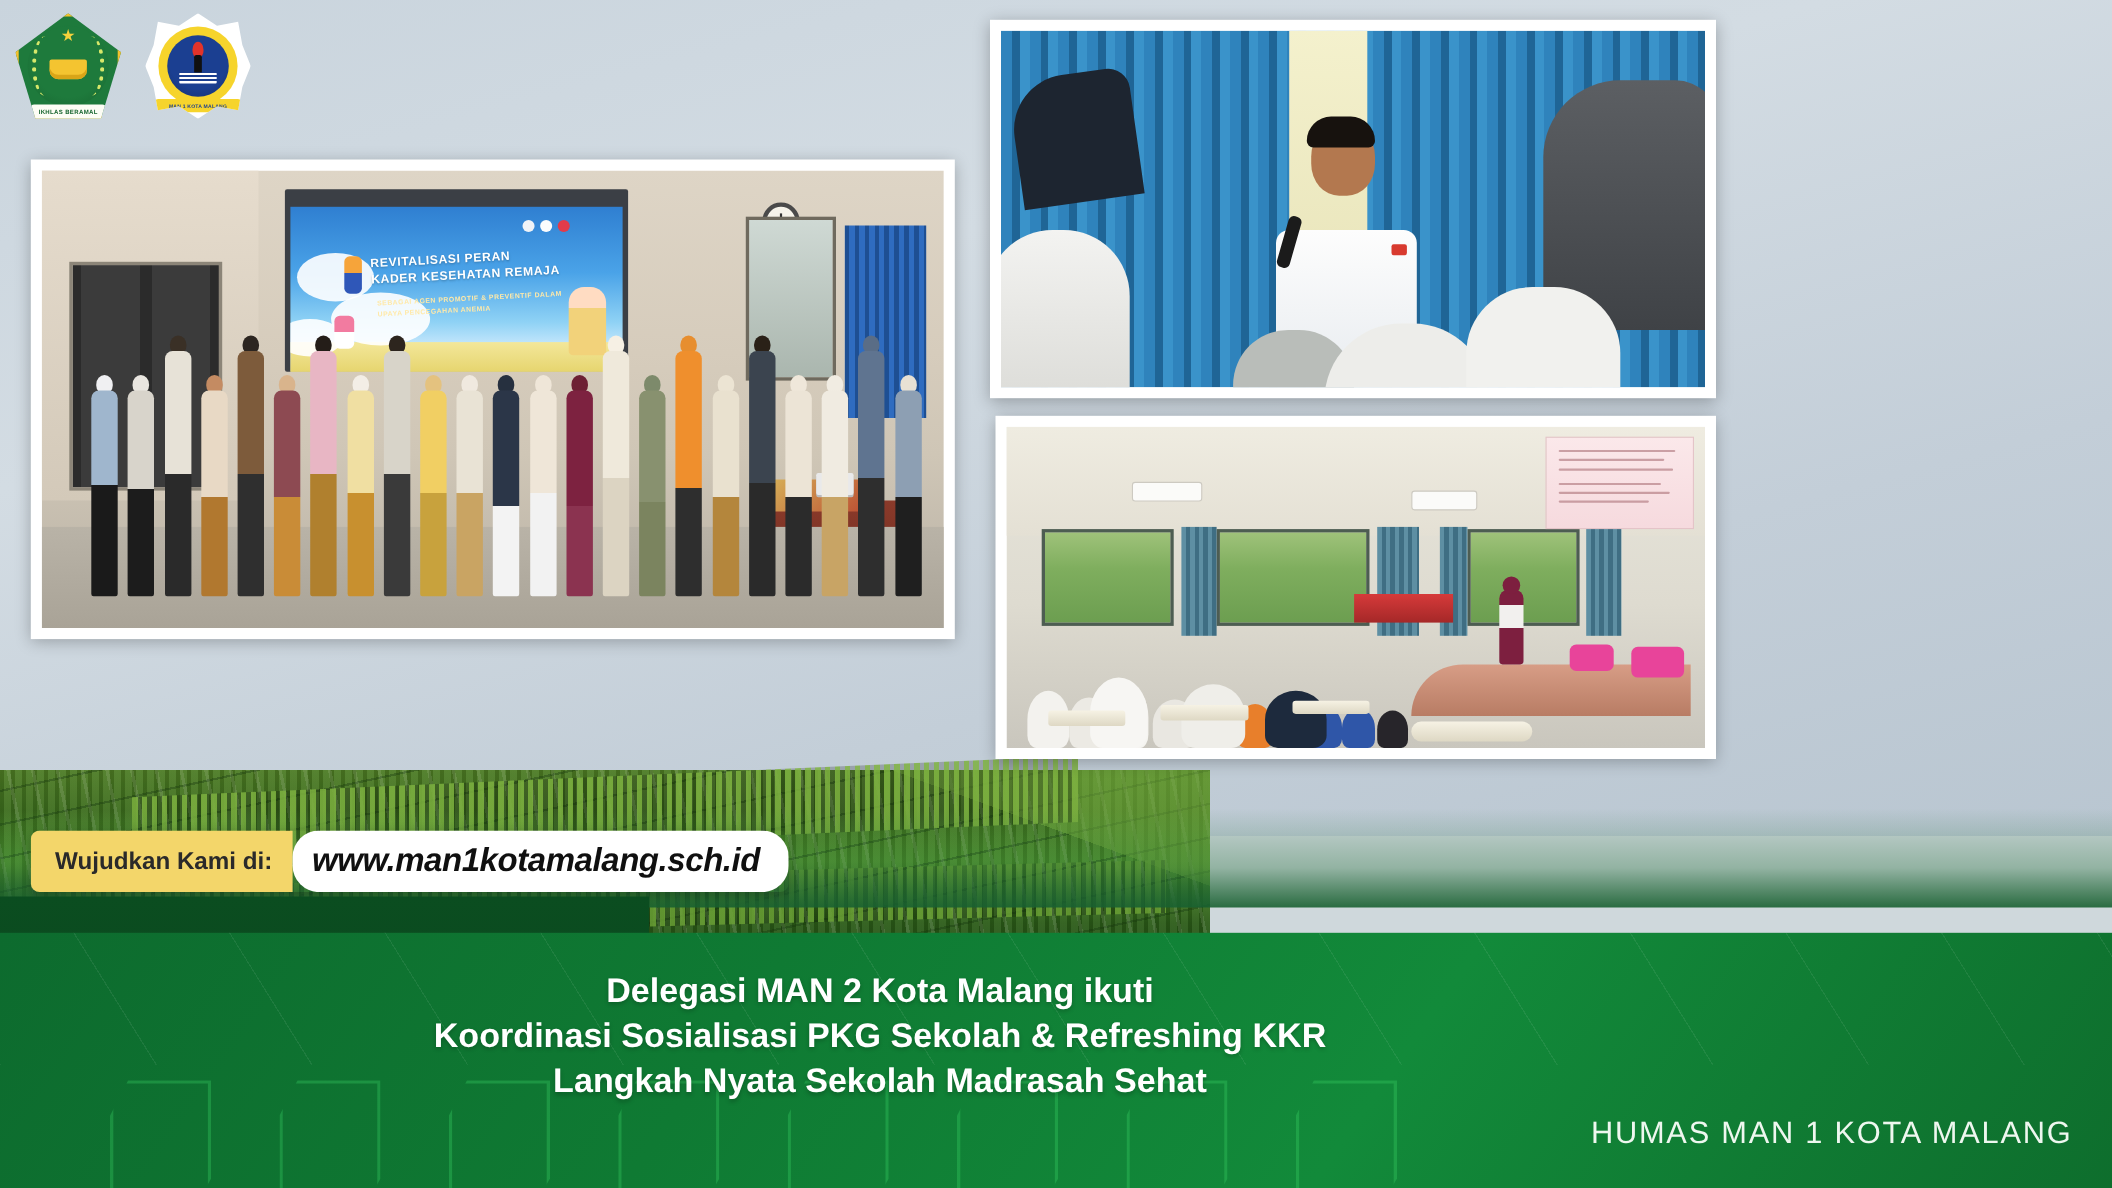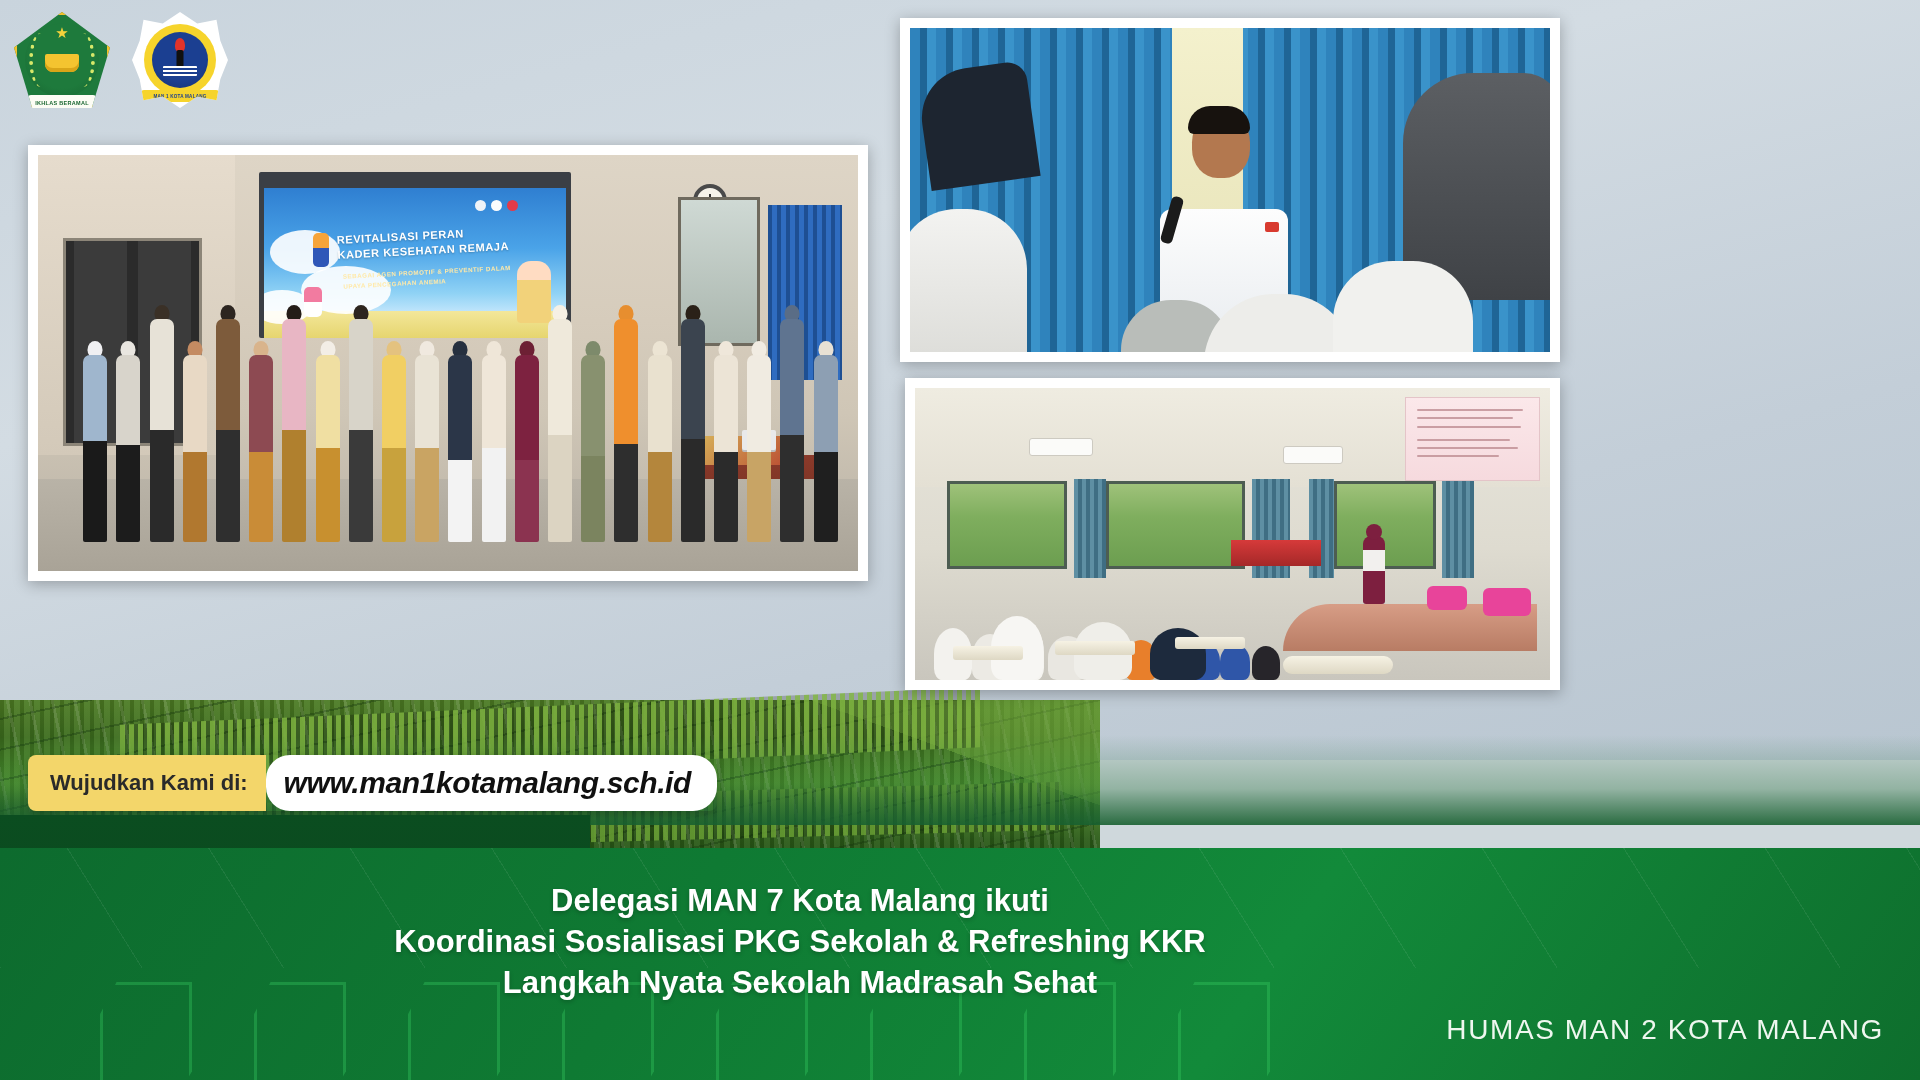--- a/index.html
+++ b/index.html
@@ -669,20 +669,20 @@
       <span class="hex"></span>
       <span class="hex"></span>
       <span class="hex"></span>
       <span class="hex"></span>
       <span class="hex"></span>
       <span class="hex"></span>
     </div>
   </div>
 
   <div class="caption">
-    <div class="l1">Delegasi MAN 7 Kota Malang ikuti</div>
+    <div class="l1">Delegasi MAN 2 Kota Malang ikuti</div>
     <div class="l2">Koordinasi Sosialisasi PKG Sekolah &amp; Refreshing KKR</div>
     <div class="l3">Langkah Nyata Sekolah Madrasah Sehat</div>
   </div>
 
-  <div class="humas">HUMAS MAN 2 KOTA MALANG</div>
+  <div class="humas">HUMAS MAN 1 KOTA MALANG</div>
 
 </div>
 
 </body></html>

